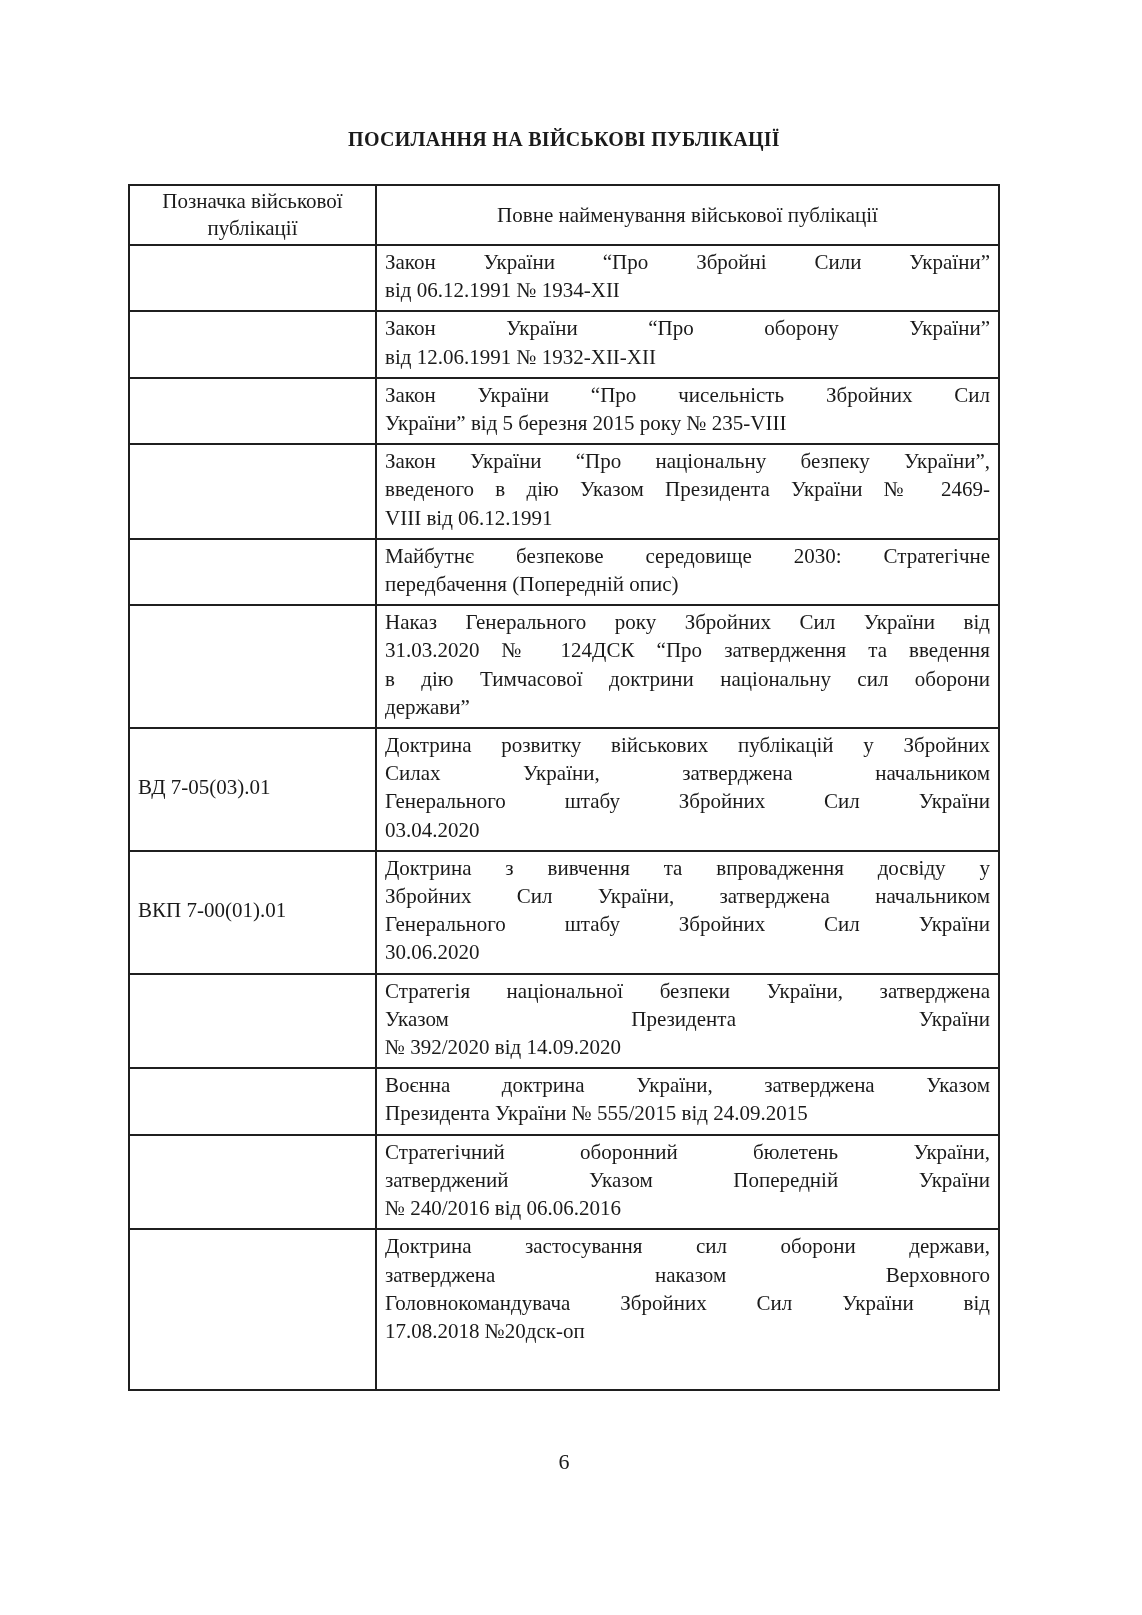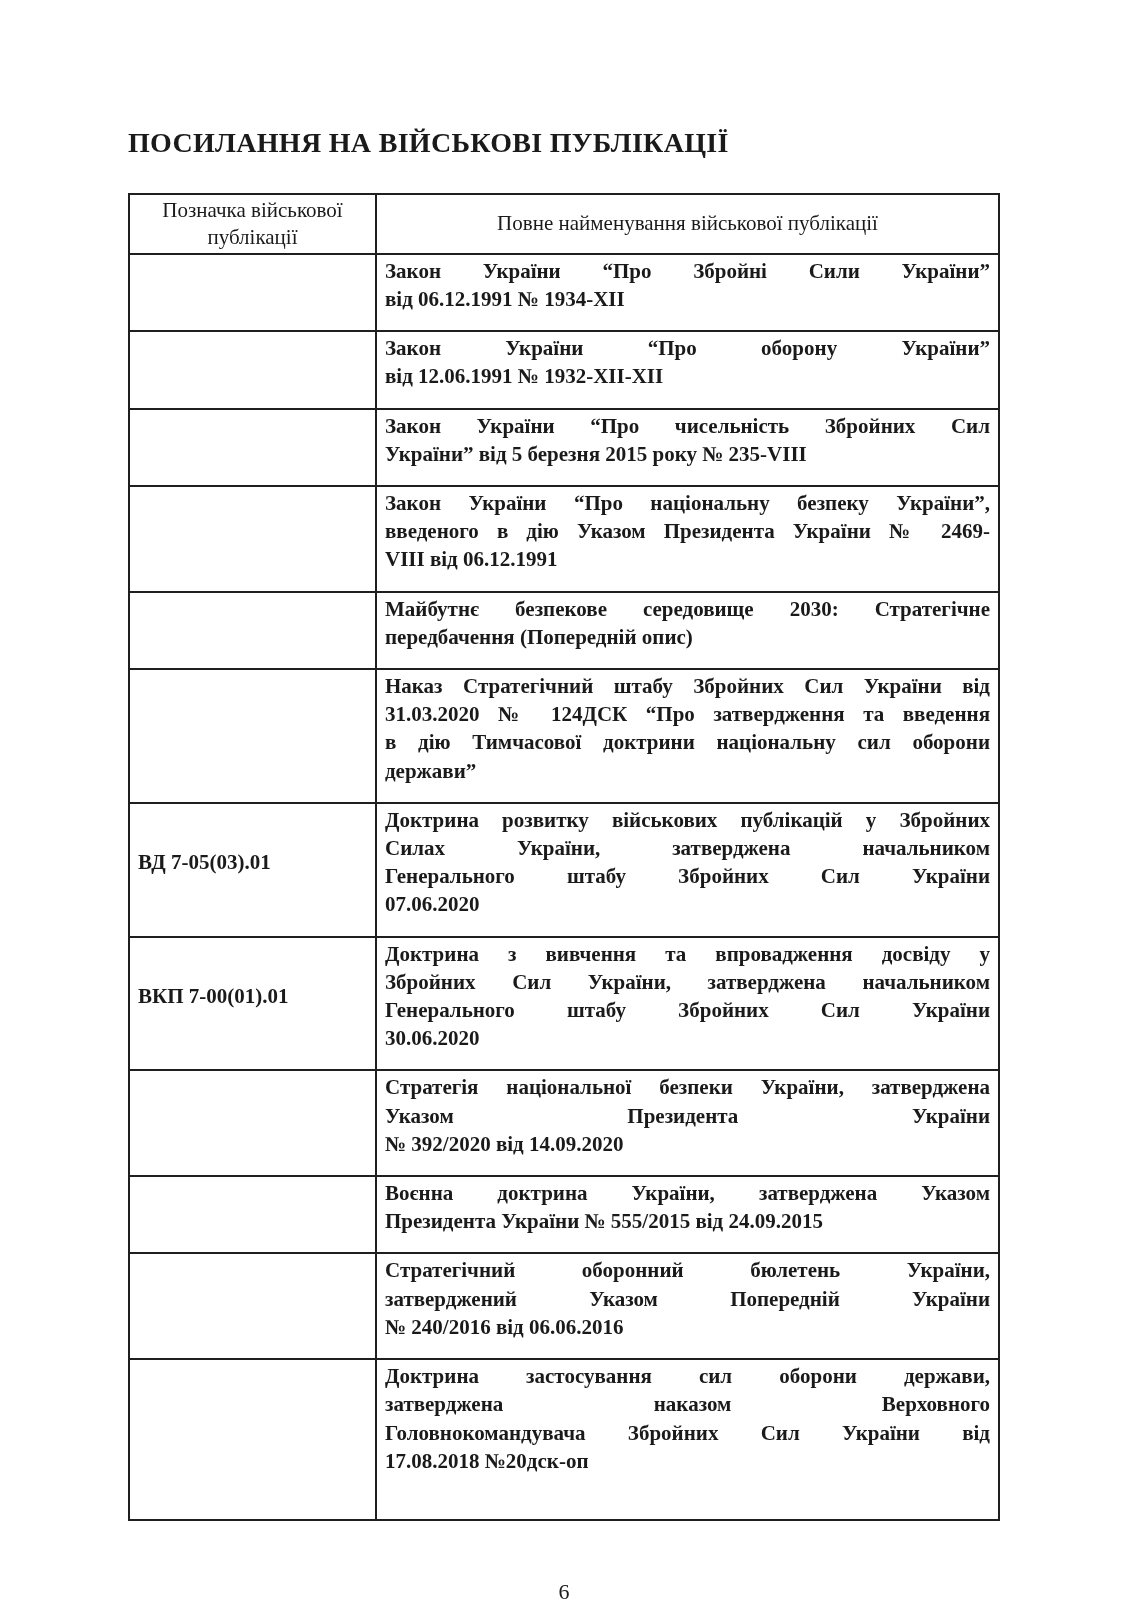--- a/index.html
+++ b/index.html
@@ -22,40 +22,40 @@
     overflow: hidden;
   }
   .content {
     position: absolute;
     top: 0;
     left: 128px;
     width: 872px;
   }
   .doc-title {
     margin-top: 128px;
-    font-size: 28px;
+    text-align: center;
+    font-size: 20px;
     font-weight: bold;
     letter-spacing: 0.3px;
     line-height: 1.1;
   }
   table.pub-table {
     margin-top: 34px;
     width: 872px;
     border-collapse: collapse;
     table-layout: fixed;
   }
   .pub-table col.c1 { width: 247px; }
   .pub-table th,
   .pub-table td {
     border: 2px solid var(--border-color);
     font-size: 21px;
     line-height: 28.2px;
-    padding: 2px 8px 17px 8px;
+    padding: 2px 8px 6px 8px;
     vertical-align: top;
-    font-weight: bold;
   }
   .pub-table th {
     font-weight: normal;
     text-align: center;
     vertical-align: middle;
     height: 58px;
     line-height: 27px;
     padding: 2px 14px;
   }
   .pub-table td.designation {
@@ -128,33 +128,33 @@
         <tr>
           <td class="designation"></td>
           <td class="name">
             <div class="line">Майбутнє безпекове середовище 2030: Стратегічне</div>
             <div class="line">передбачення (Попередній опис)</div>
           </td>
         </tr>
         <tr>
           <td class="designation"></td>
           <td class="name">
-            <div class="line">Наказ Стратегічний штабу Збройних Сил України від</div>
+            <div class="line">Наказ Генерального року Збройних Сил України від</div>
             <div class="line">31.03.2020 № 124ДСК “Про затвердження та введення</div>
             <div class="line">в дію Тимчасової доктрини національну сил оборони</div>
             <div class="line">держави”</div>
           </td>
         </tr>
         <tr>
           <td class="designation">ВД 7-05(03).01</td>
           <td class="name">
             <div class="line">Доктрина розвитку військових публікацій у Збройних</div>
             <div class="line">Силах України, затверджена начальником</div>
             <div class="line">Генерального штабу Збройних Сил України</div>
-            <div class="line">07.06.2020</div>
+            <div class="line">03.04.2020</div>
           </td>
         </tr>
         <tr>
           <td class="designation">ВКП 7-00(01).01</td>
           <td class="name">
             <div class="line">Доктрина з вивчення та впровадження досвіду у</div>
             <div class="line">Збройних Сил України, затверджена начальником</div>
             <div class="line">Генерального штабу Збройних Сил України</div>
             <div class="line">30.06.2020</div>
           </td>

